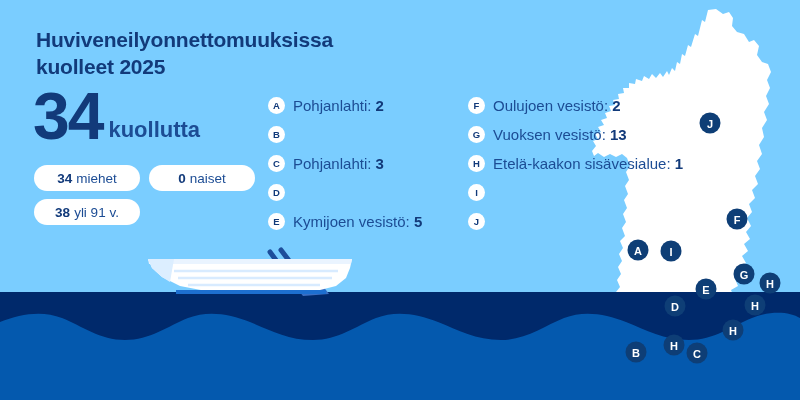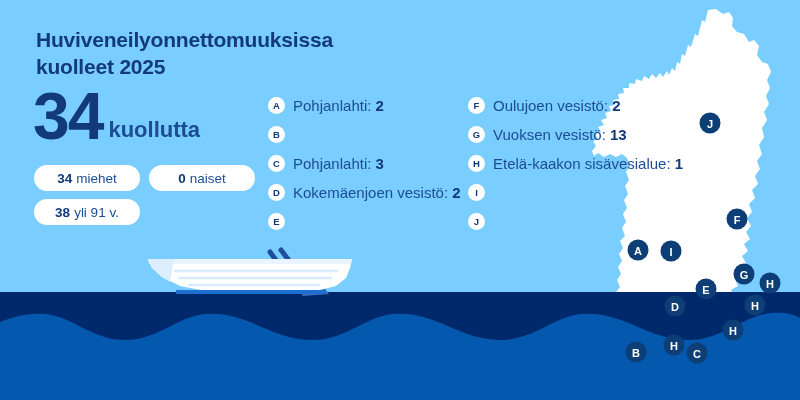--- a/index.html
+++ b/index.html
@@ -243,24 +243,24 @@
         </div>
         <div class="legend-item">
           <span class="badge">B</span>
         </div>
         <div class="legend-item">
           <span class="badge">C</span>
           <span class="legend-text"><span>Pohjanlahti: </span><b>3</b></span>
         </div>
         <div class="legend-item">
           <span class="badge">D</span>
-          <span class="legend-text"><span>Kokemäenjoen vesistö: </span><b>2</b></span>
         </div>
         <div class="legend-item">
           <span class="badge">E</span>
+          <span class="legend-text"><span>Kymijoen vesistö: </span><b>5</b></span>
         </div>
       </div>
     <div class="legend-col wide" id="legend-col-right">
         <div class="legend-item">
           <span class="badge">F</span>
           <span class="legend-text"><span>Oulujoen vesistö: </span><b>2</b></span>
         </div>
         <div class="legend-item">
           <span class="badge">G</span>
           <span class="legend-text"><span>Vuoksen vesistö: </span><b>13</b></span>

